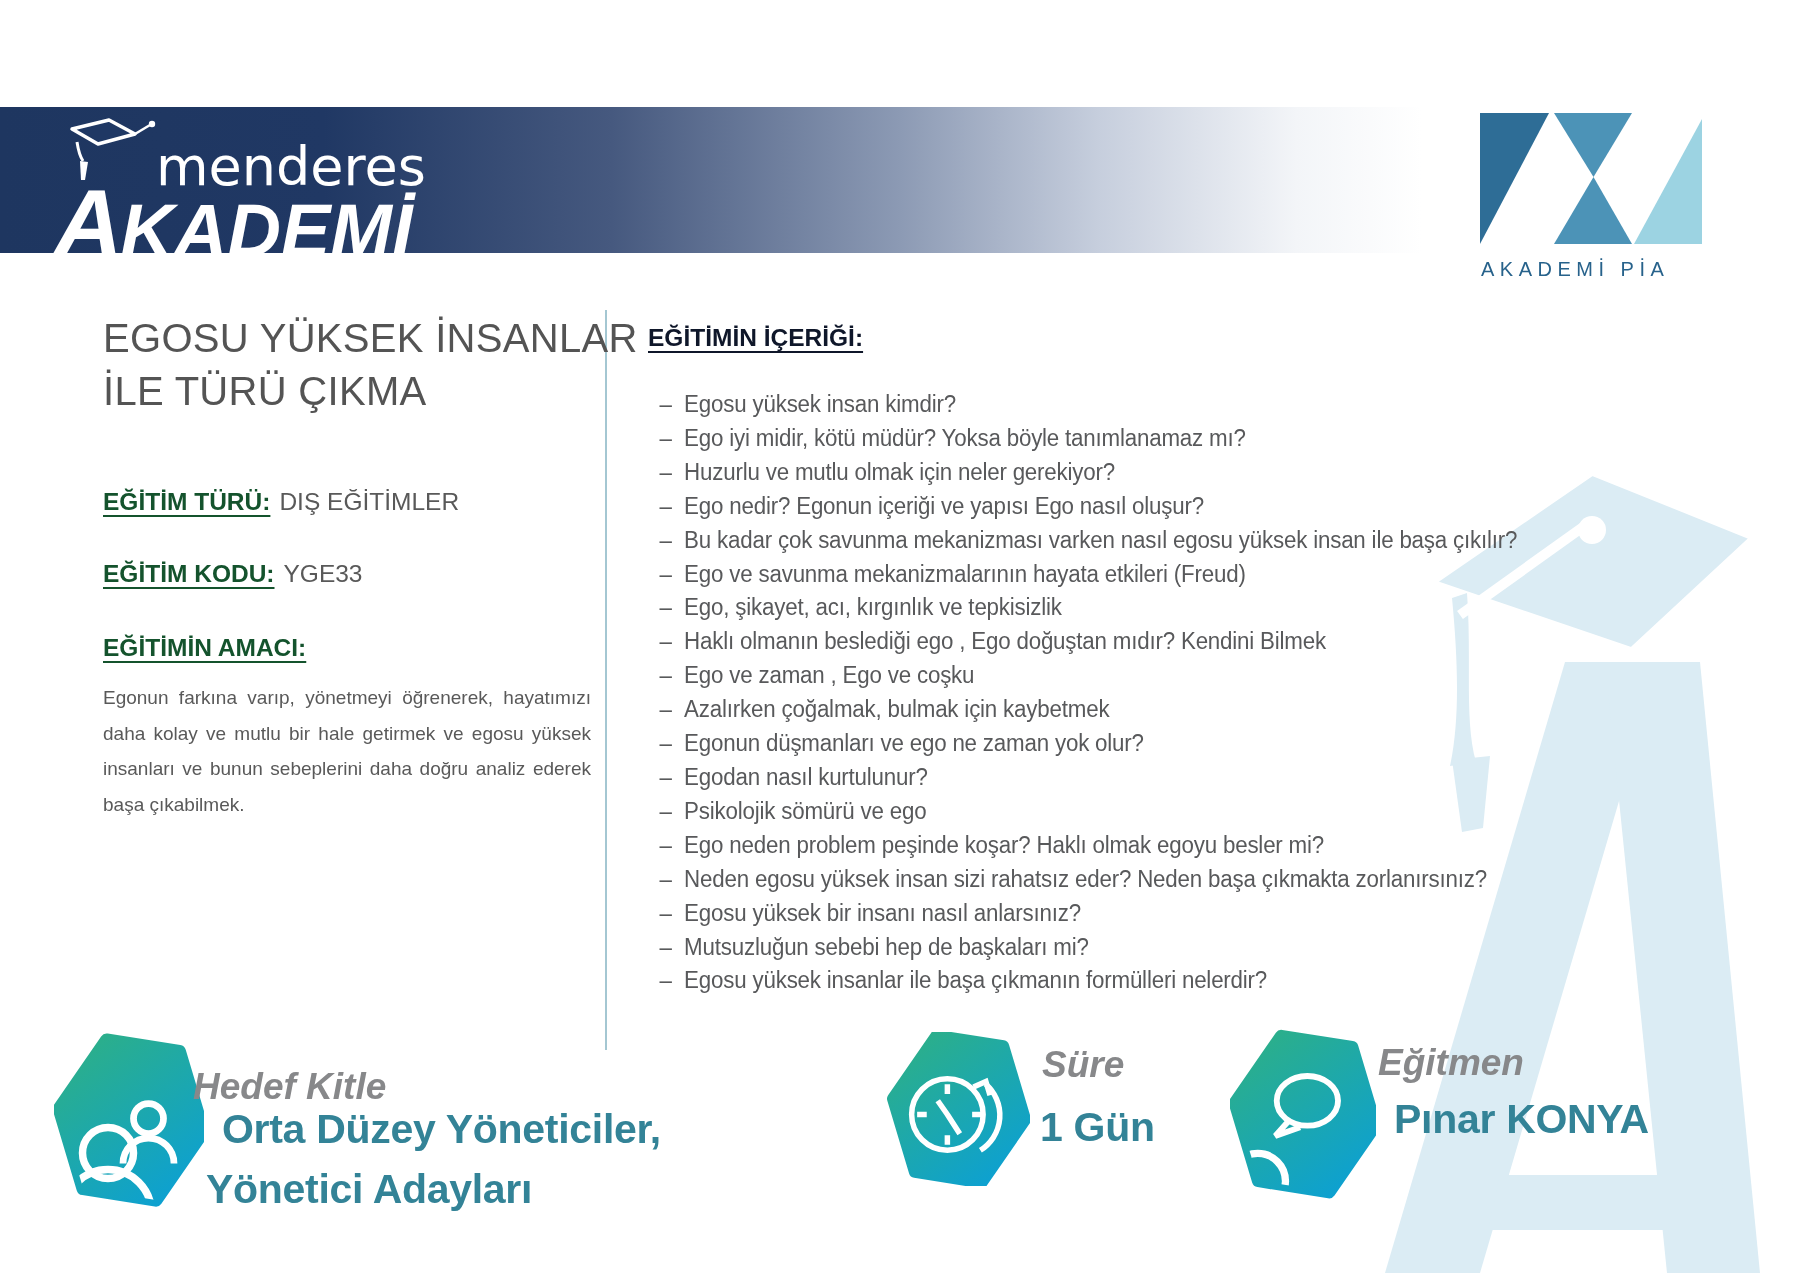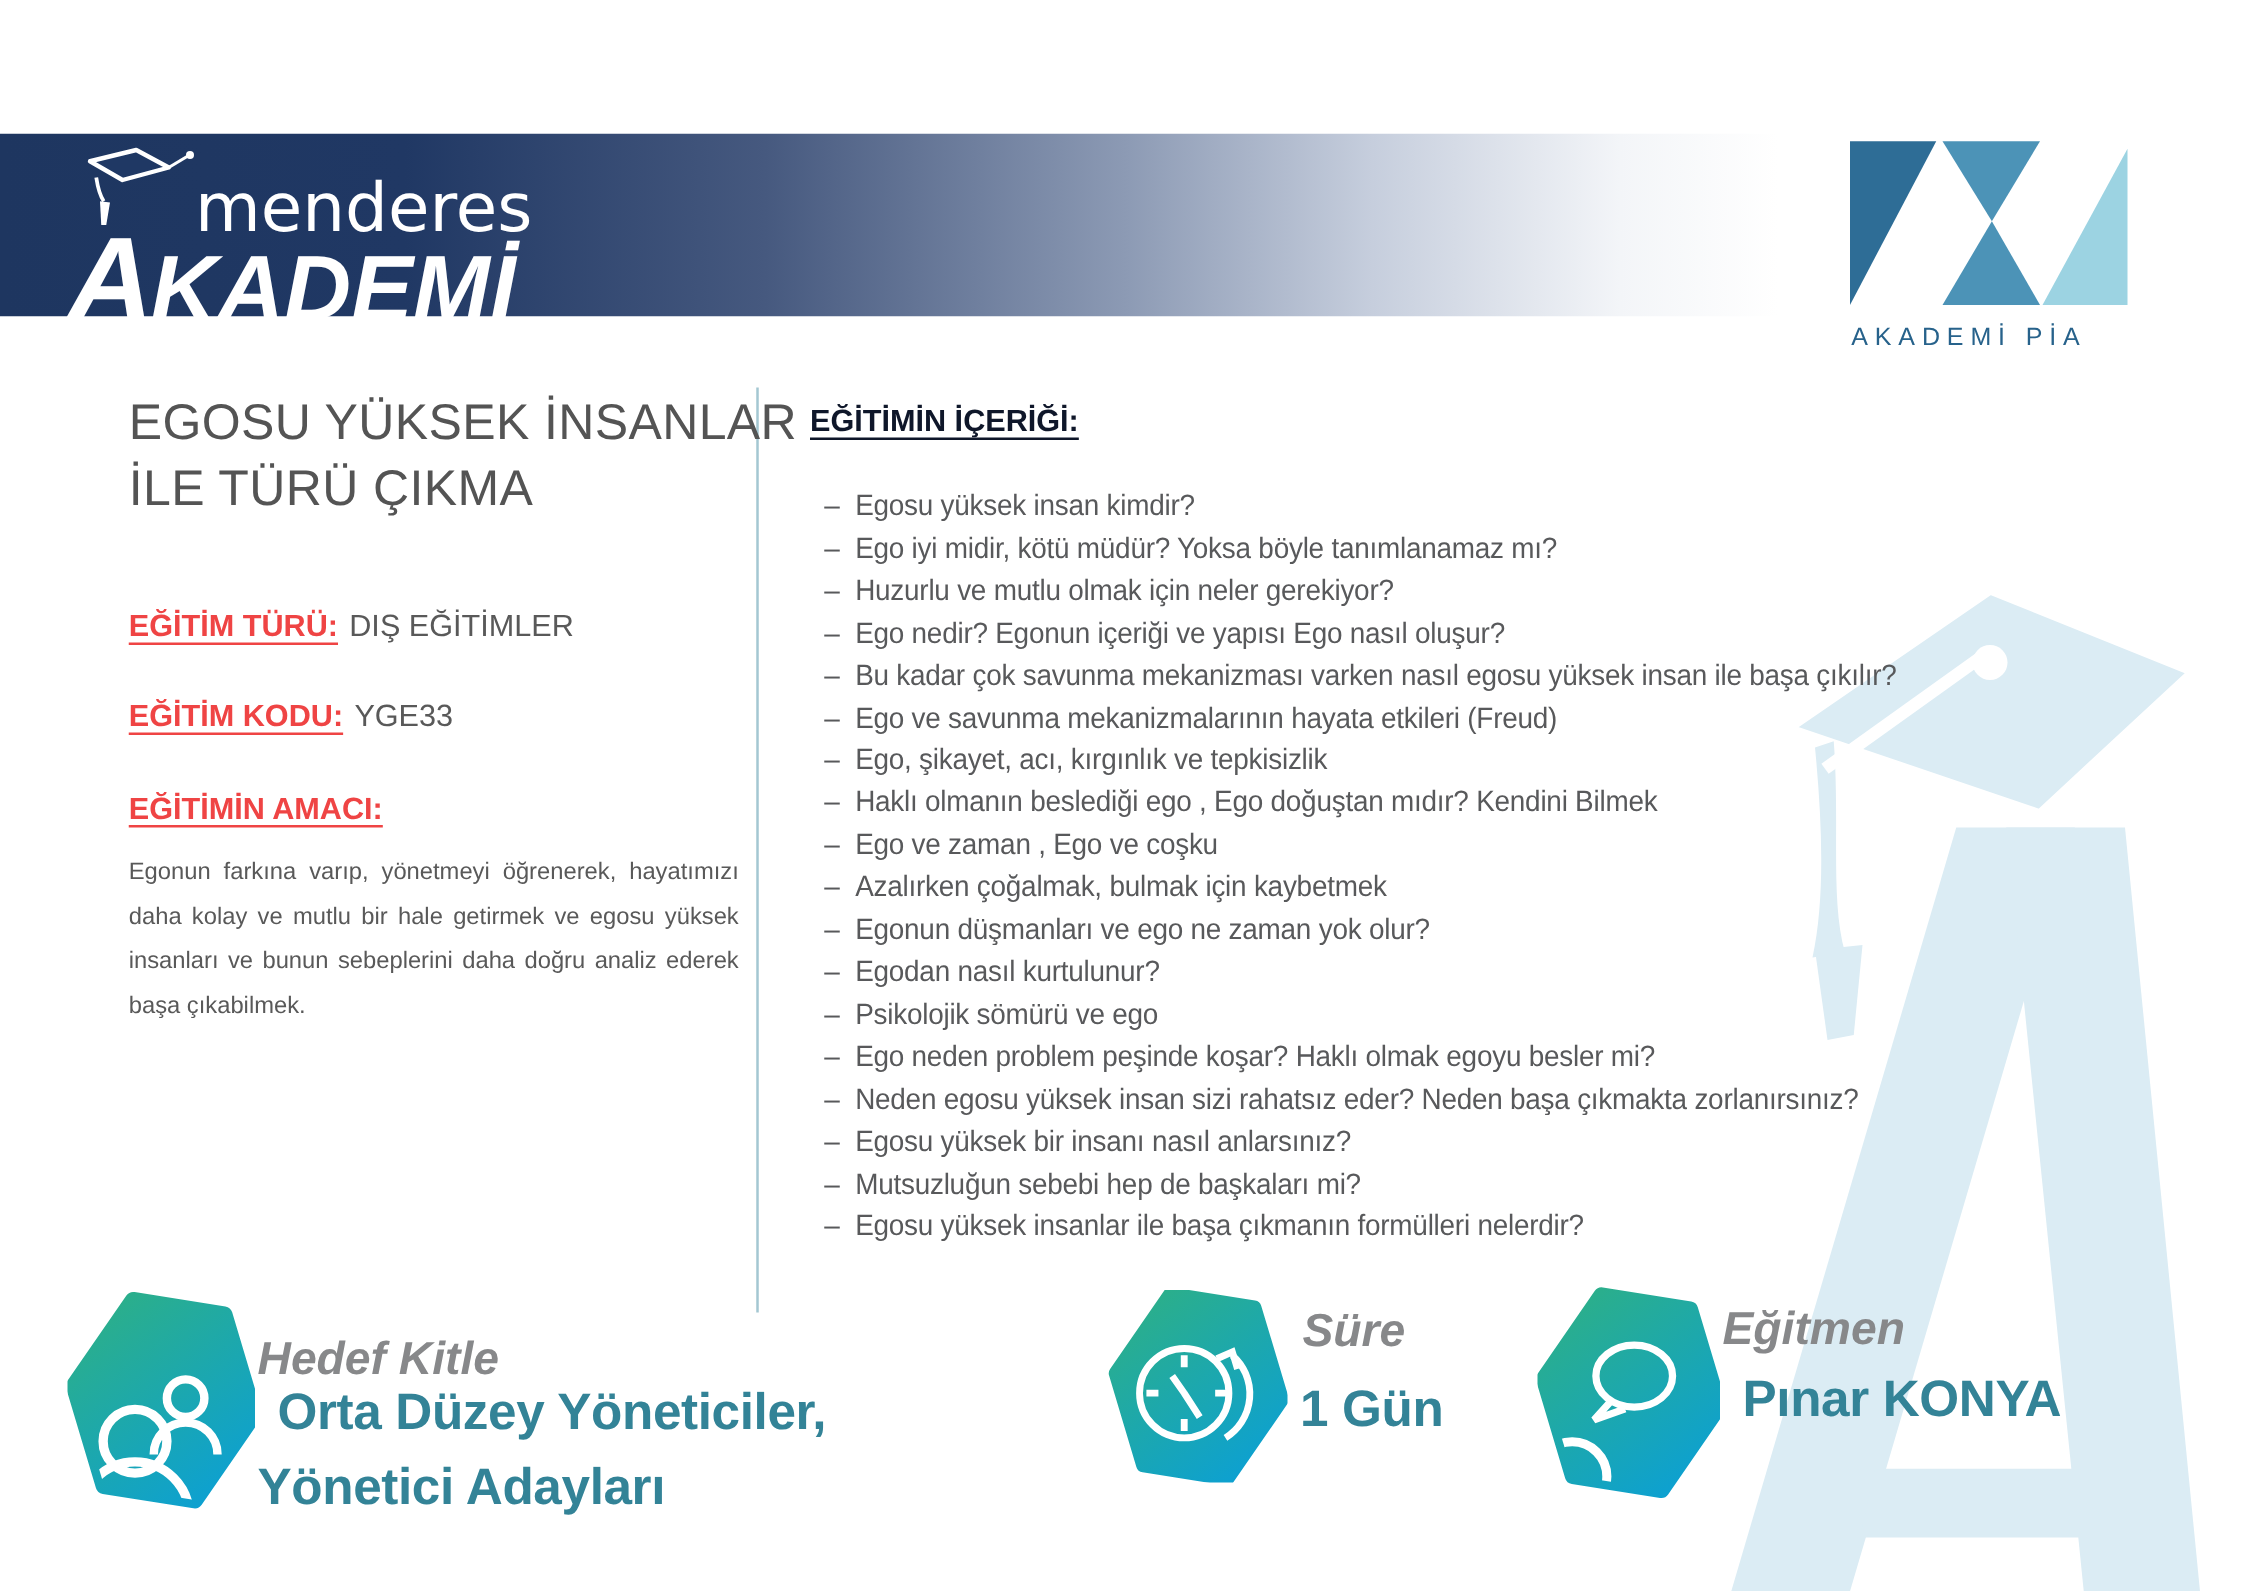--- a/index.html
+++ b/index.html
@@ -12,21 +12,21 @@
     background:linear-gradient(90deg,#1e3660 0%,#203864 18%,#46597f 34%,#8c9ab4 50%,
                #c6cedd 61%,#f3f5f8 72%,#ffffff 79%);}
   .menderes-logo{position:absolute;left:52px;top:110px;}
   .pia-logo{position:absolute;left:1478px;top:110px;}
 
   
   .title{left:103px;top:312px;width:540px;font-size:40px;font-weight:normal;
          color:#545454;line-height:53px;letter-spacing:.3px;}
   .field-row{left:103px;font-size:24.5px;color:#595959;}
   .row-turu{top:488px;} .row-kodu{top:560px;} .row-amaci{top:634px;}
-  .field-label{font-weight:bold;color:#ef4444;text-decoration:underline;
+  .field-label{font-weight:bold;color:#14532d;text-decoration:underline;
                text-decoration-thickness:2px;text-underline-offset:5px;}
   .field-value{margin-left:9px;}
   .purpose{left:103px;top:680px;width:488px;font-size:19px;line-height:35.5px;
            color:#595959;text-align:justify;}
 
   .divider{left:605px;top:310px;width:2px;height:740px;background:#a4c7d2;}
 
   
   .content-heading{left:648px;top:324px;font-size:24.5px;font-weight:bold;color:#0f172a;
       text-decoration:underline;text-decoration-thickness:2px;text-underline-offset:5px;z-index:2;}
@@ -37,21 +37,21 @@
 
   .watermark{position:absolute;left:1300px;top:430px;z-index:0;}
   .z1{z-index:1;}
 
   
   .hex-svg{position:absolute;z-index:1;}
   .badge-label{position:absolute;font-size:37px;font-style:italic;font-weight:bold;
                color:#87888a;z-index:2;}
   .badge-value{position:absolute;font-size:41px;font-weight:bold;color:#338397;
                letter-spacing:-.3px;z-index:2;}
-  .hedef-label{left:206px;top:1066px;}
+  .hedef-label{left:193px;top:1066px;}
   .hedef-v1{left:206px;top:1106px;margin-left:16px;}
   .hedef-v2{left:206px;top:1166px;}
   .sure-label{left:1042px;top:1044px;}
   .sure-v1{left:1040px;top:1104px;}
   .egitmen-label{left:1378px;top:1042px;}
   .egitmen-v1{left:1394px;top:1096px;}
 </style>
 </head>
 <body>
 

